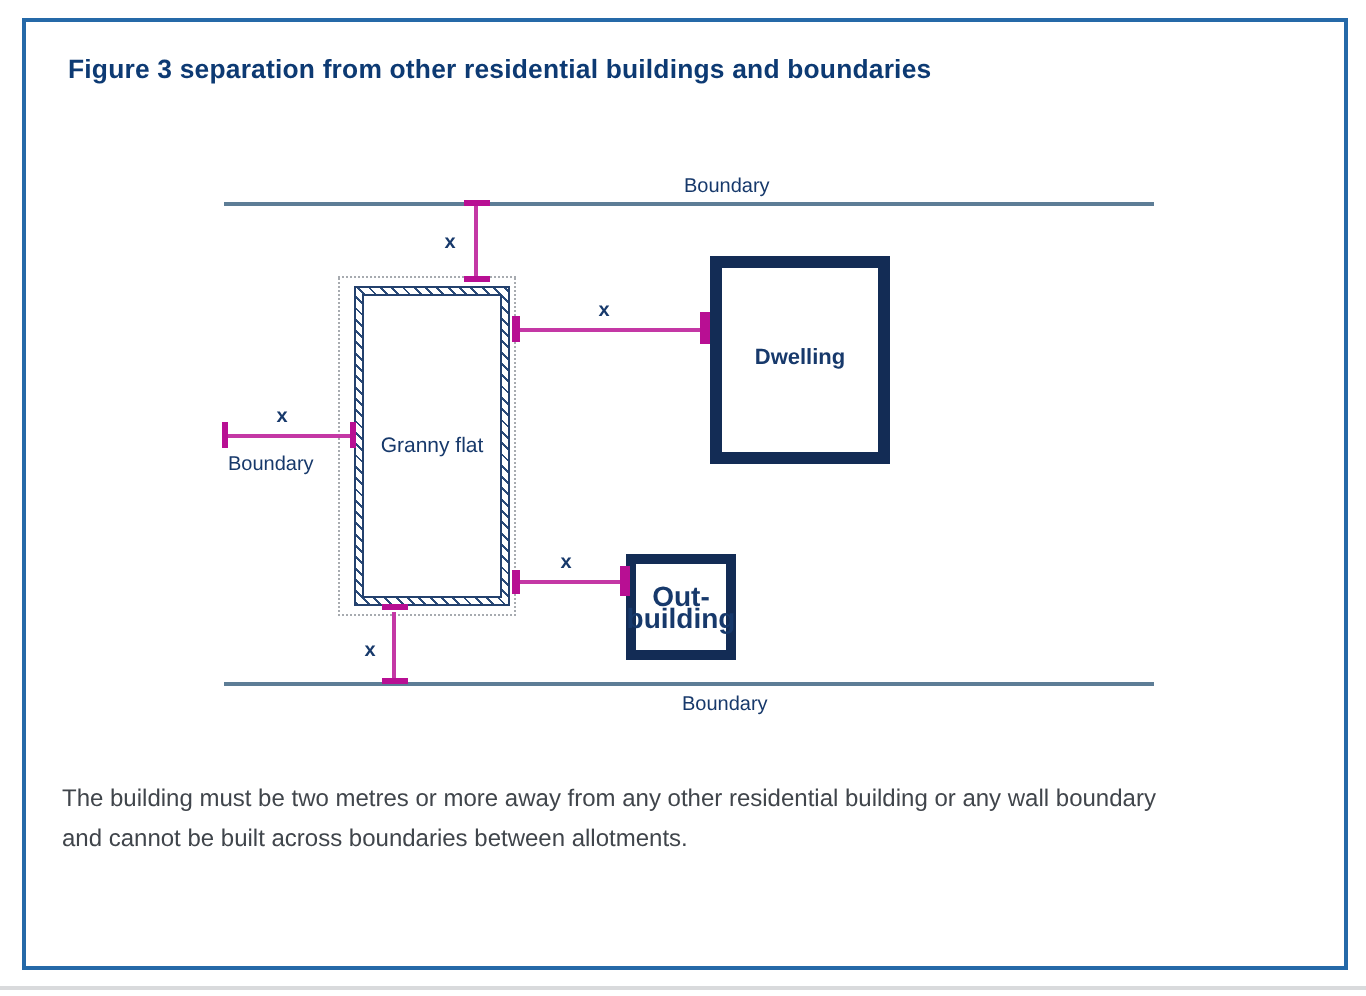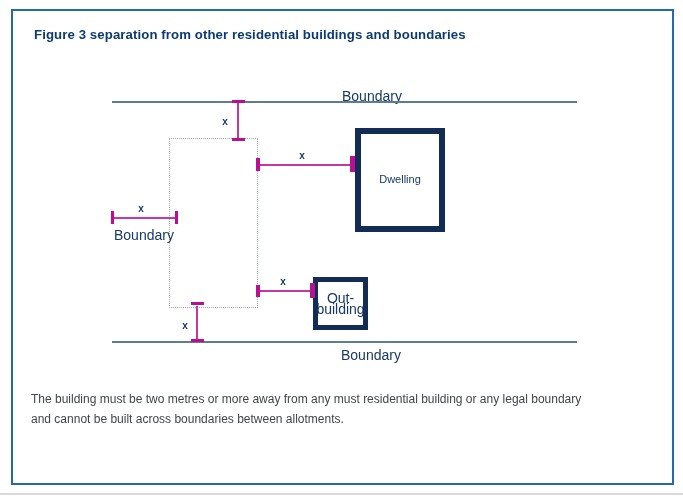--- a/index.html
+++ b/index.html
@@ -16,21 +16,21 @@
     position:absolute; left:0; top:493px; width:683px; height:2px;
     background:#d9dadc;
   }
   .figure-title {
     position:absolute; left:34px; top:27px; width:600px;
     font-size:13.2px; font-weight:bold; color:#0d3a73; letter-spacing:0.1px;
   }
   
   .bline { position:absolute; height:2px; background:#5d7d96; }
   .blabel {
-    position:absolute; font-size:14px; color:#17396b; white-space:nowrap;text-align:center;
+    position:absolute; font-size:10px; color:#17396b; white-space:nowrap;text-align:center;
   }
   
   .gf-dotted {
     position:absolute; left:169px; top:138px; width:89px; height:170px;
     border:1px dotted #a7abb0;
   }
   .gf-wall {
     position:absolute; left:177px; top:143px; width:78px; height:160px;
     border:1px solid #24416d;
     background:repeating-linear-gradient(45deg, #2a4a78 0 1px, #ffffff 1px 4px);
@@ -42,20 +42,21 @@
   }
   .gf-label { font-size:10.5px; color:#17396b; white-space:nowrap; }
   
   .bld {
     position:absolute; border:6px solid #132c55; background:#ffffff;
     display:flex; align-items:center; justify-content:center;
   }
   .bld-label {
     font-size:11px; color:#17396b; text-align:center; white-space:pre-line;
     line-height:11.5px;
+    font-weight:bold;
   }
   .dwelling { left:355px; top:128px; width:90px; height:104px; }
   .outbuilding { left:313px; top:277px; width:55px; height:53px; border-width:5px; }
   .outbuilding .bld-label { font-size:14px; line-height:11px; }
   
   .dline { position:absolute; background:#c438a5; }
   .dcap  { position:absolute; background:#b80f93; }
   .dlabel {
     position:absolute; width:12px; text-align:center;
     font-size:10px; font-weight:600; color:#17396b;
@@ -77,20 +78,25 @@
 
   <div class="figure-title">Figure 3 separation from other residential buildings and boundaries</div>
 
   <div class="blabel" style="left:342px; top:88px;">Boundary</div>
   <div class="bline" style="left:112px; top:101px; width:465px;"></div>
 
   <div class="bline" style="left:112px; top:341px; width:465px;"></div>
   <div class="blabel" style="left:341px; top:347px;">Boundary</div>
 
   <div class="gf-dotted"></div>
+  <div class="gf-wall">
+    <div class="gf-inner">
+      <span class="gf-label">Granny flat</span>
+    </div>
+  </div>
 
   <div class="bld dwelling">
     <span class="bld-label">Dwelling</span>
   </div>
 
   <div class="bld outbuilding">
     <span class="bld-label">Out-
 building</span>
   </div>
 
@@ -113,18 +119,18 @@
   <div class="dline" style="left:260px; top:290px; width:51px; height:2px;"></div>
   <div class="dcap" style="left:256px; top:285px; width:4px; height:12px;"></div>
   <div class="dcap" style="left:310px; top:283px; width:5px; height:15px;"></div>
   <div class="dlabel" style="left:277px; top:276px;">x</div>
 
   <div class="dline" style="left:196px; top:306px; width:2px; height:34px;"></div>
   <div class="dcap" style="left:191px; top:302px; width:13px; height:3px;"></div>
   <div class="dcap" style="left:191px; top:339px; width:13px; height:3px;"></div>
   <div class="dlabel" style="left:179px; top:320px;">x</div>
 
-  <p class="note note-1">The building must be two metres or more away from any must residential building or any legal boundary
+  <p class="note note-1">The building must be two metres or more away from any other residential building or any wall boundary
 and cannot be built across boundaries between allotments.</p>
 
   <div class="page-edge"></div>
 
 </div>
 
 </body></html>

